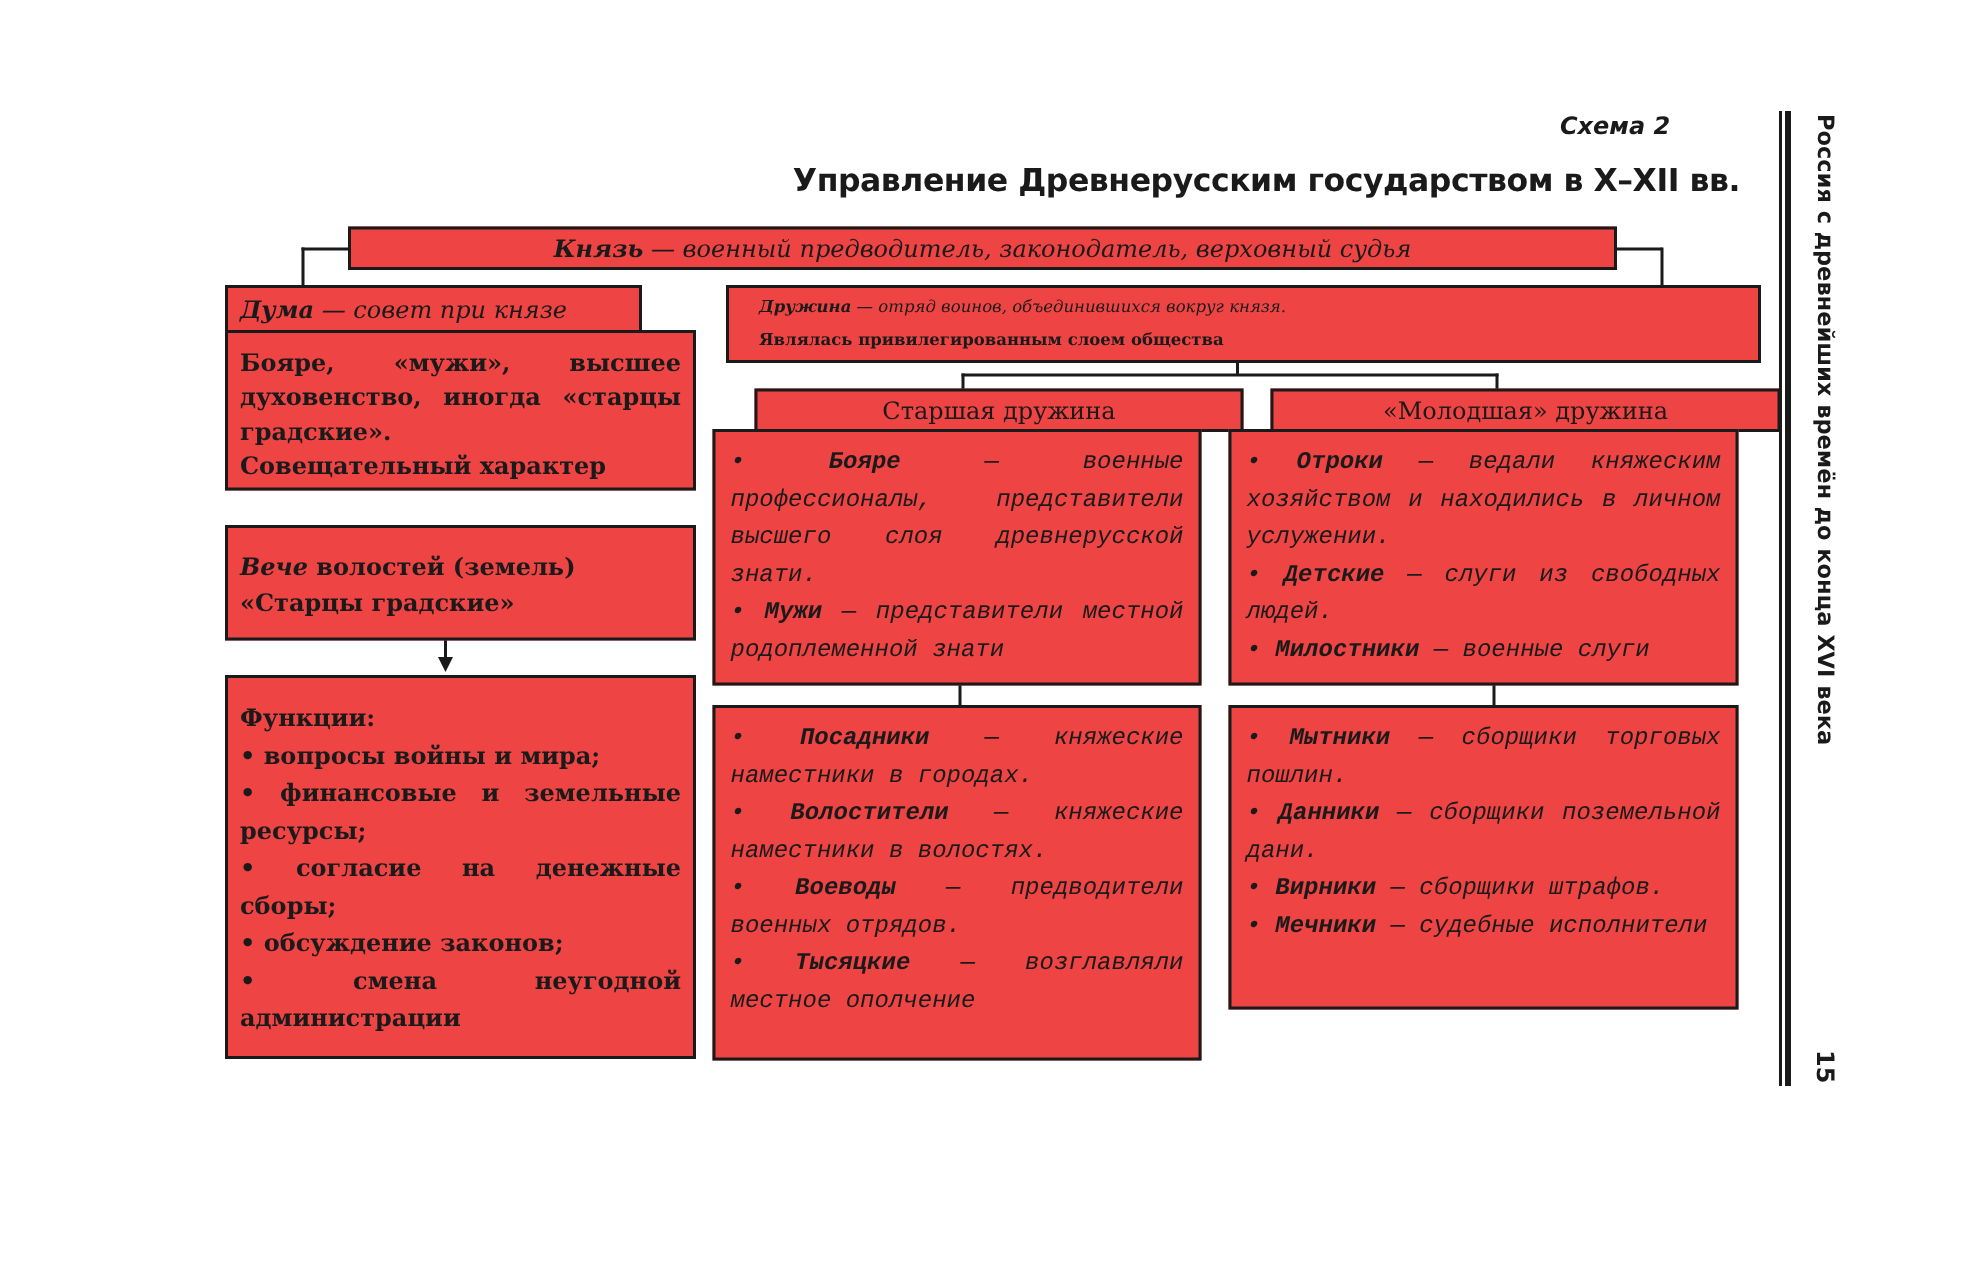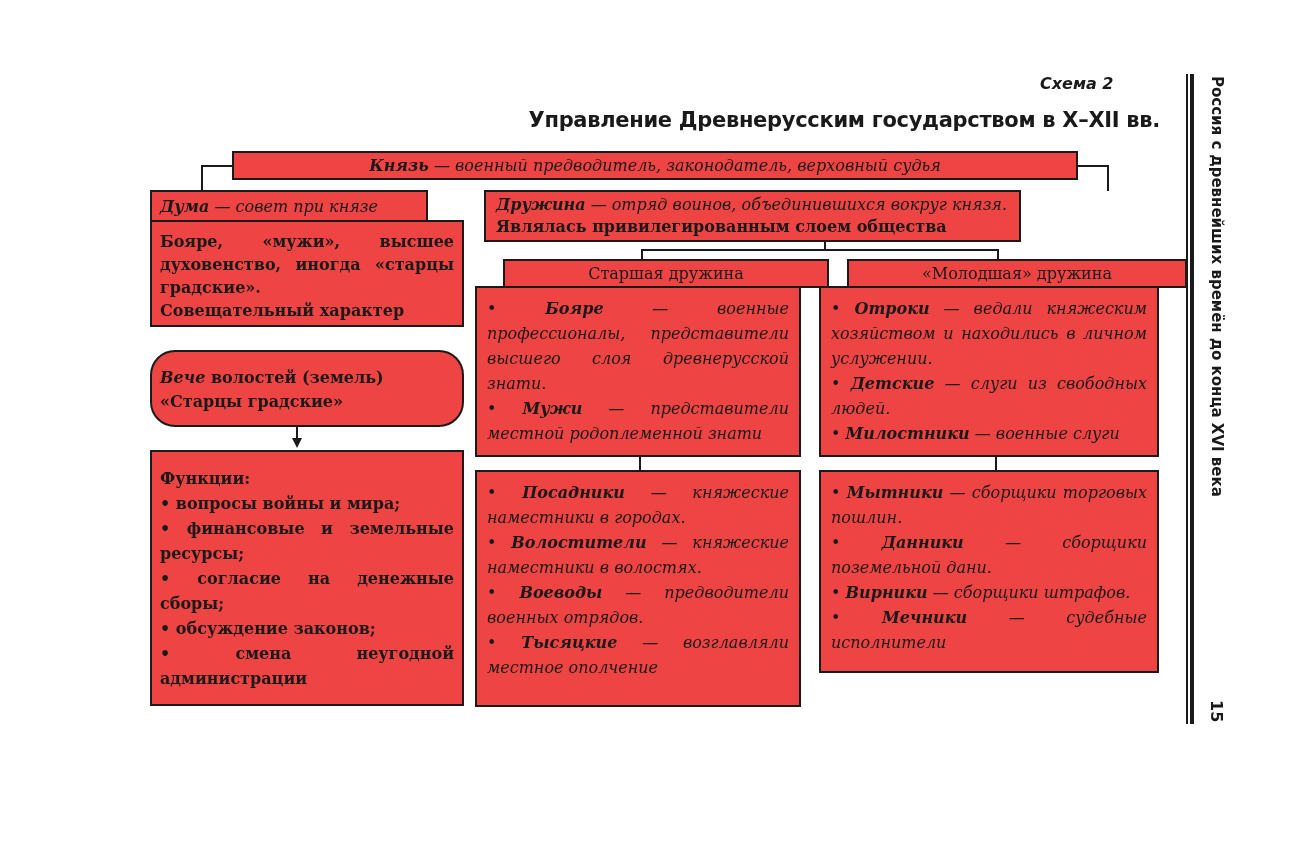--- a/index.html
+++ b/index.html
@@ -16,29 +16,29 @@
   .prince { left: 232px; top: 151px; width: 846px; height: 29px; text-align: center;
             font-style: italic; font-size: 16px; line-height: 25px; }
   .b-it { font-weight: bold; font-style: italic; }
   .it { font-style: italic; }
   .bd { font-weight: bold; }
   .duma-head { left: 150px; top: 190px; width: 278px; height: 32px; font-size: 16px;
                padding: 3px 8px; line-height: 24px; }
   .duma-body { left: 150px; top: 220px; width: 314px; height: 107px; font-size: 16px;
                padding: 8px 8px; line-height: 23px; text-align: justify; }
   .veche { left: 150px; top: 350px; width: 314px; height: 77px; font-size: 16px;
-           padding: 14px 8px; line-height: 24px; border-radius: 25px; }
+           padding: 14px 8px; line-height: 24px; }
   .func { left: 150px; top: 450px; width: 314px; height: 256px; font-size: 16px;
           padding: 14px 8px; line-height: 25px; text-align: justify; }
-  .druzh { left: 484px; top: 190px; width: 537px; height: 52px; font-size: 16px;
-           padding: 2px 10px; line-height: 22px; }
+  .druzh { left: 484px; top: 190px; width: 690px; height: 52px; font-size: 11px;
+           padding: 2px 20px; line-height: 22px; }
   .sub-head { top: 259px; height: 29px; font-size: 16px; text-align: center; line-height: 25px; margin-left: 28px; }
   .sh-left { left: 475px; width: 326px; }
   .sh-right { left: 819px; width: 340px; }
-  .list { font-size: 16px; line-height: 25px; padding: 8px 10px; text-align: justify; font-style: italic; }
+  .list { font-size: 16px; line-height: 25px; padding: 8px 10px; text-align: justify; font-style: italic; font-family: Liberation Mono, monospace; }
   .l1 { left: 475px; top: 286px; width: 326px; height: 171px; }
   .l2 { left: 819px; top: 286px; width: 340px; height: 171px; }
   .l3 { left: 475px; top: 470px; width: 326px; height: 237px; }
   .l4 { left: 819px; top: 470px; width: 340px; height: 203px; }
   .list p, .func p { margin: 0; }
   .side { position: absolute; left: 1190px; top: 74px; width: 4px; height: 650px; background: #1a1a1a; }
   .side2 { position: absolute; left: 1186px; top: 74px; width: 1.5px; height: 650px; background: #1a1a1a; }
   .side-text { position: absolute; left: 1200px; top: 76px; width: 26px; height: 480px;
                writing-mode: vertical-rl; font-family: "DejaVu Sans", "Liberation Sans", sans-serif;
                font-weight: bold; font-size: 15px; color: #1a1a1a; white-space: nowrap; }

